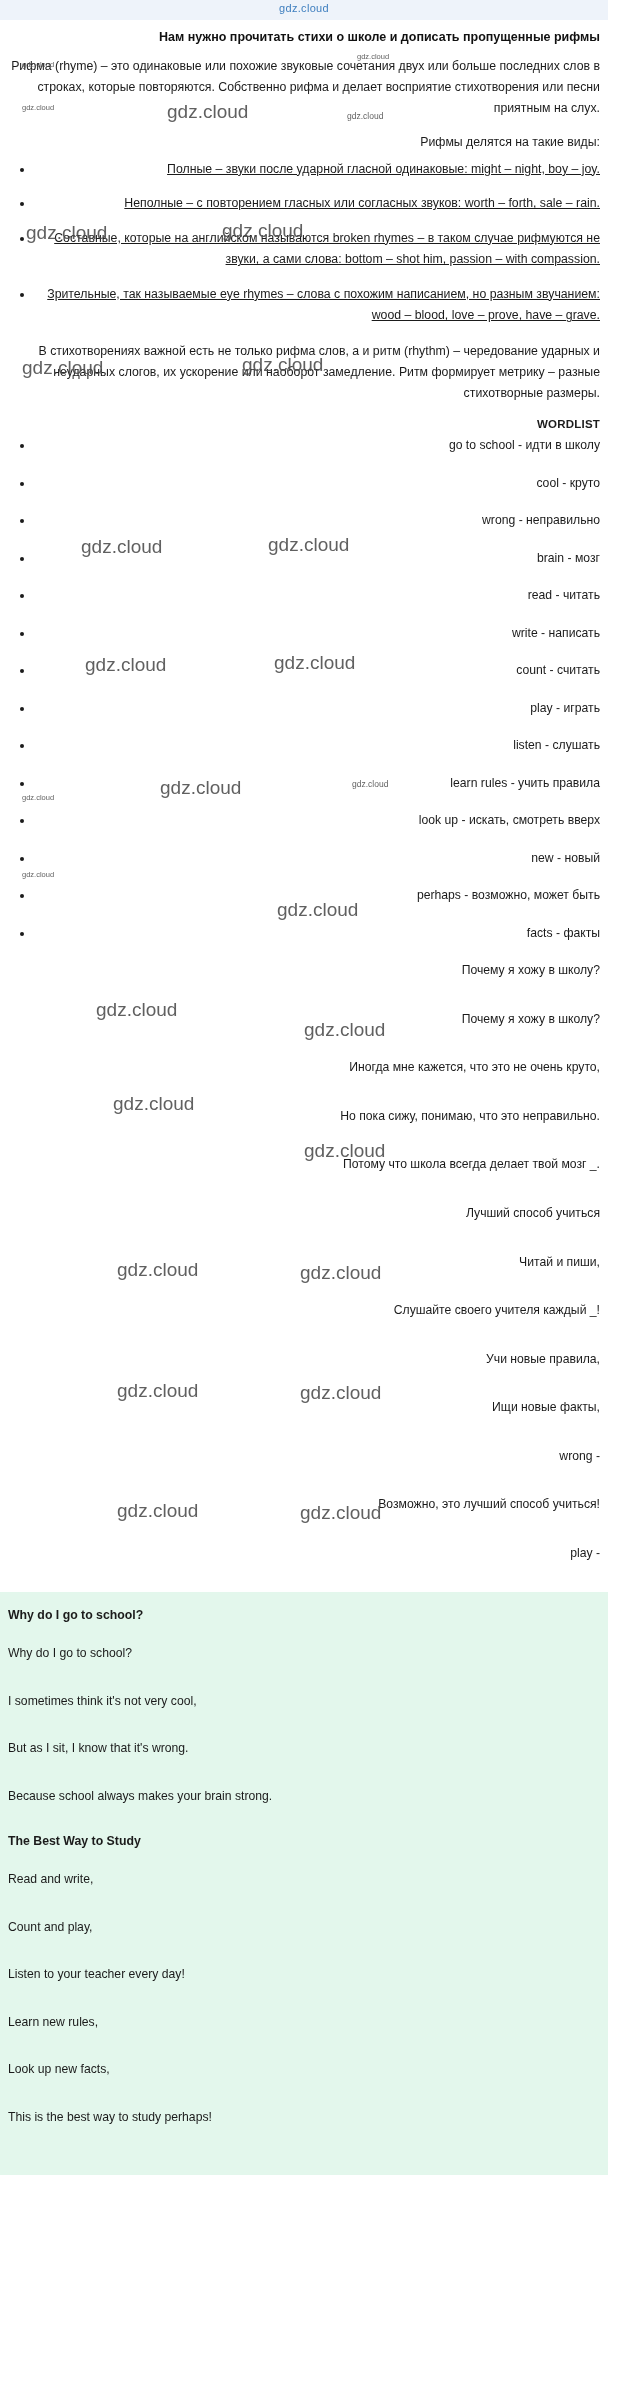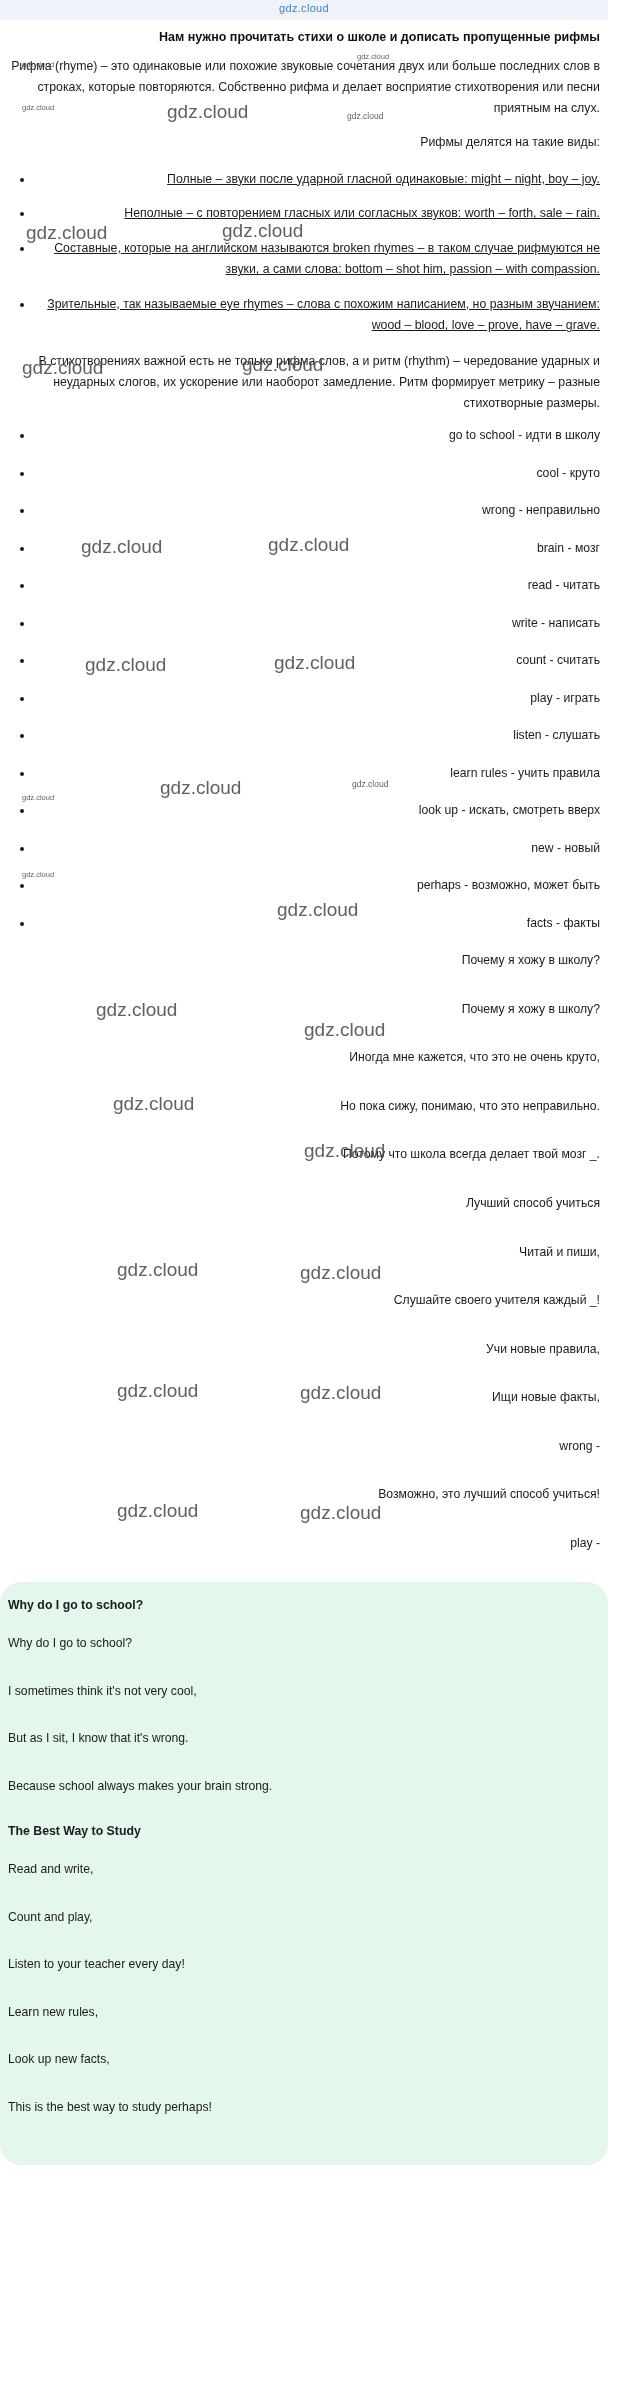--- a/index.html
+++ b/index.html
@@ -38,21 +38,21 @@
     line-height: 1.45;
     color: #111;
   }
   p.para {
     font-size: 12.3px;
     line-height: 1.72;
     margin: 0 0 12px 0;
     color: #1b1b1b;
   }
   p.tight {
-    margin-bottom: 16px;
+    margin-bottom: 6px;
   }
   ul.bullets {
     margin: 4px 0 14px 0;
     padding-left: 26px;
     text-decoration: underline;
   }
   ul.bullets li {
     font-size: 12.3px;
     line-height: 1.75;
     margin-bottom: 13px;
@@ -76,21 +76,20 @@
   }
   .answer-lines p {
     font-size: 12.2px;
     line-height: 1.6;
     margin: 0 0 29px 0;
   }
   .green-block {
     background: #e3f7ec;
     margin-top: 10px;
     padding: 10px 8px 20px 8px;
-    border-radius: 21px;
   }
   .green-block h3 {
     font-size: 12.3px;
     font-weight: bold;
     margin: 6px 0 22px 0;
   }
   .green-block p {
     font-size: 12.2px;
     line-height: 1.6;
     margin: 0 0 28px 0;
@@ -125,20 +124,21 @@
 
     <ul class="bullets">
       <li>Полные – звуки после ударной гласной одинаковые: might – night, boy – joy.</li>
       <li>Неполные – с повторением гласных или согласных звуков: worth – forth, sale – rain.</li>
       <li>Составные, которые на английском называются broken rhymes – в таком случае рифмуются не звуки, а сами слова: bottom – shot him, passion – with compassion.</li>
       <li>Зрительные, так называемые eye rhymes – слова с похожим написанием, но разным звучанием: wood – blood, love – prove, have – grave.</li>
     </ul>
 
     <p class="para">В стихотворениях важной есть не только рифма слов, а и ритм (rhythm) – чередование ударных и неударных слогов, их ускорение или наоборот замедление. Ритм формирует метрику – разные стихотворные размеры.</p>
 
+    <h2 class="wordlist">WORDLIST</h2>
 
     <ul class="wordlist-items">
       <li>go to school - идти в школу</li>
       <li>cool - круто</li>
       <li>wrong - неправильно</li>
       <li>brain - мозг</li>
       <li>read - читать</li>
       <li>write - написать</li>
       <li>count - считать</li>
       <li>play - играть</li>

